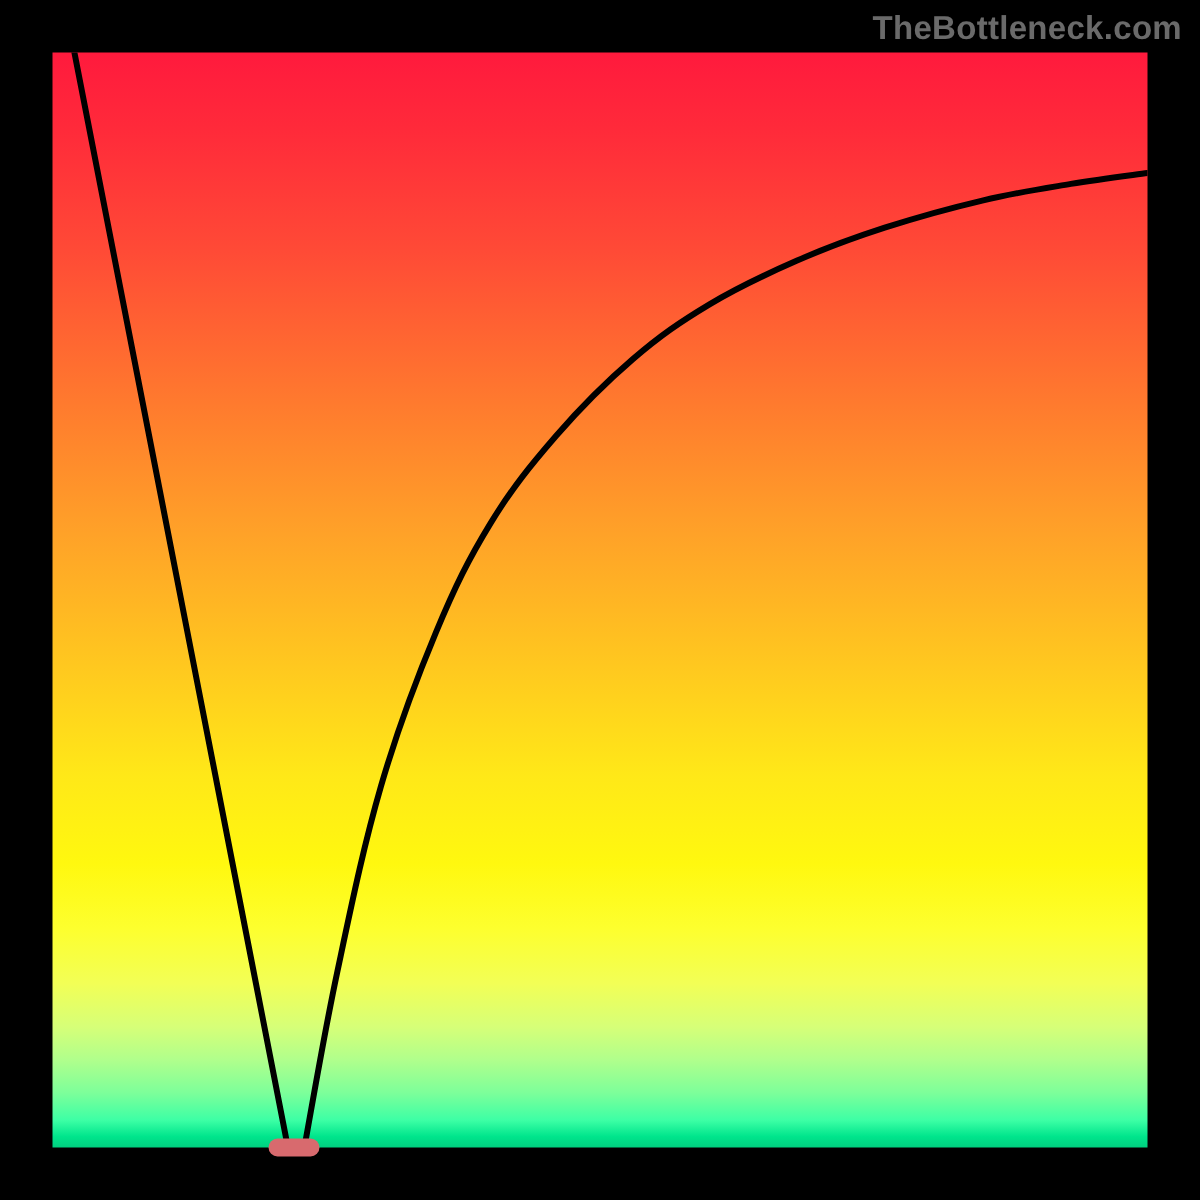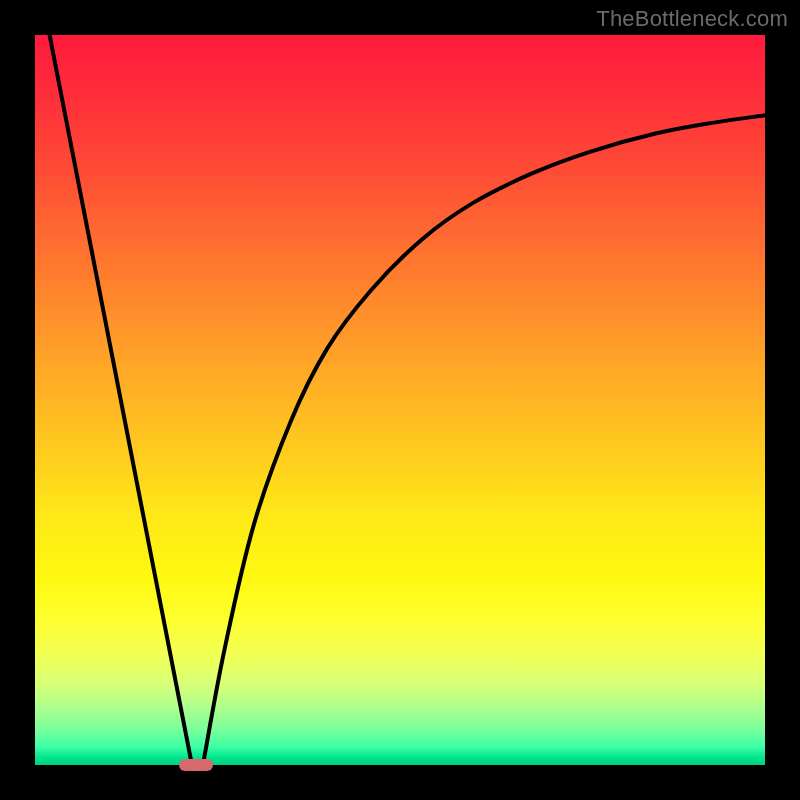--- a/index.html
+++ b/index.html
@@ -41,21 +41,21 @@
       #00d080 100%
     );
   }
   .watermark {
     position: absolute;
     top: 6px;
     right: 12px;
     font-family: Arial, Helvetica, sans-serif;
     font-size: 22px;
     color: #6a6a6a;
-    font-weight: 400;
+    font-weight: 700;
     letter-spacing: 0.2px;
   }
   svg.curves {
     position: absolute;
     left: 0;
     top: 0;
     width: 730px;
     height: 730px;
   }
   .marker {

